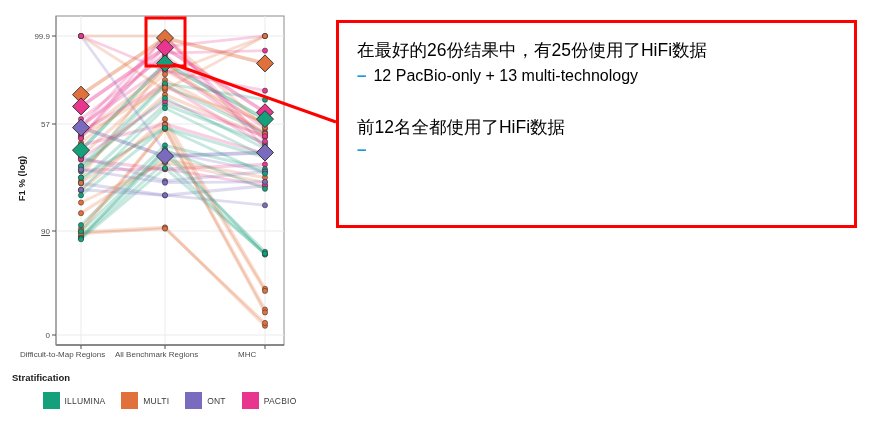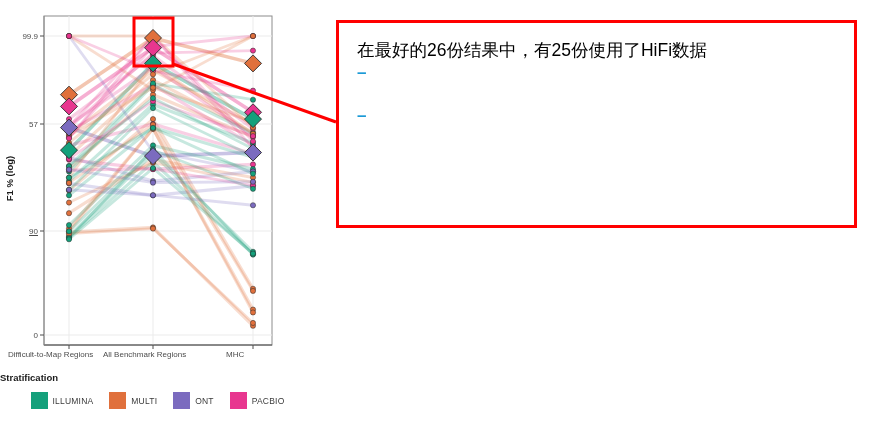--- a/index.html
+++ b/index.html
@@ -11,21 +11,21 @@
     width: 871px;
     height: 423px;
     position: relative;
     overflow: hidden;
     font-family: "Liberation Sans", sans-serif;
   }
 
   
   #chart-area {
     position: absolute;
-    left: 0; top: 0;
+    left: 12px; top: 0;
     width: 300px; height: 314px;
   }
 
   #plot-svg {
     position: absolute;
     left: 0; top: 0;
   }
 
   
   #callout-box {
@@ -406,24 +406,26 @@
         <span class="legend-label">PACBIO</span>
       </div>
     </div>
 </div>
 
 <div id="callout-box">
   <div class="callout-block">
     <div class="callout-head">在最好的26份结果中，有25份使用了HiFi数据</div>
     <div class="callout-sub">
       <span class="dash-bullet">–</span>
+      <span>12 PacBio-only + 13 multi-technology</span>
     </div>
   </div>
   <div class="spacer-gap"></div>
   <div class="callout-block">
+    <div class="callout-head">前12名全都使用了HiFi数据</div>
     <div class="callout-sub">
       <span class="dash-bullet">–</span>
     </div>
   </div>
 </div>
 
 <svg id="connector-svg">
   <polyline points="173,64 336,122" fill="none" stroke="#ff0000" stroke-width="3" stroke-linejoin="miter"></polyline>
 </svg>
 

